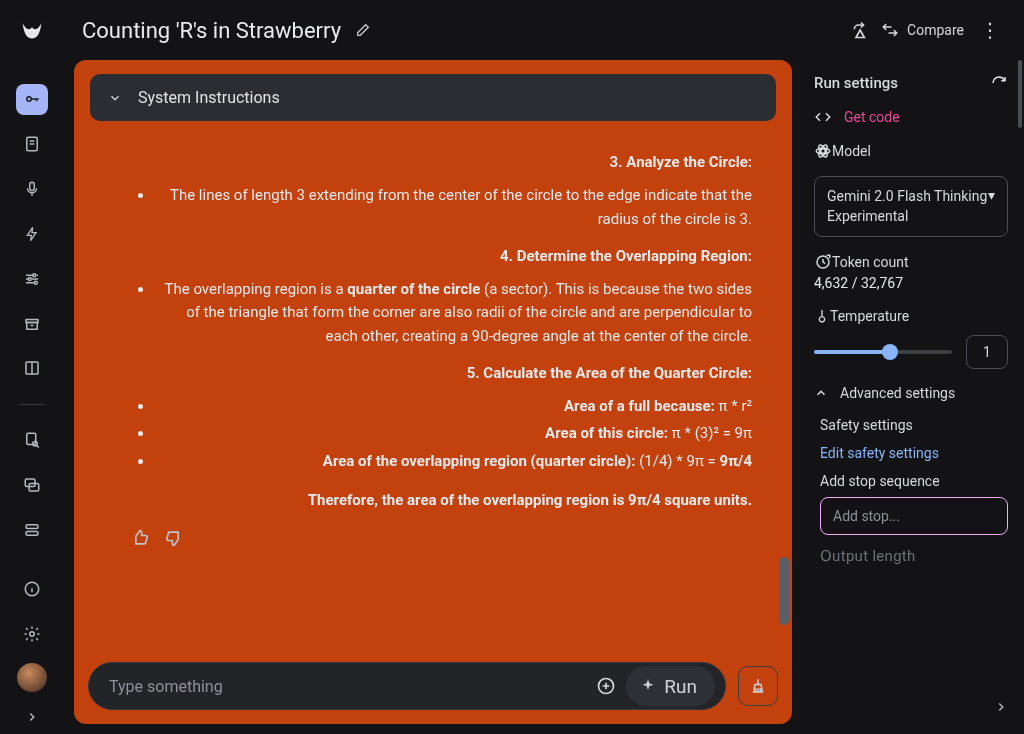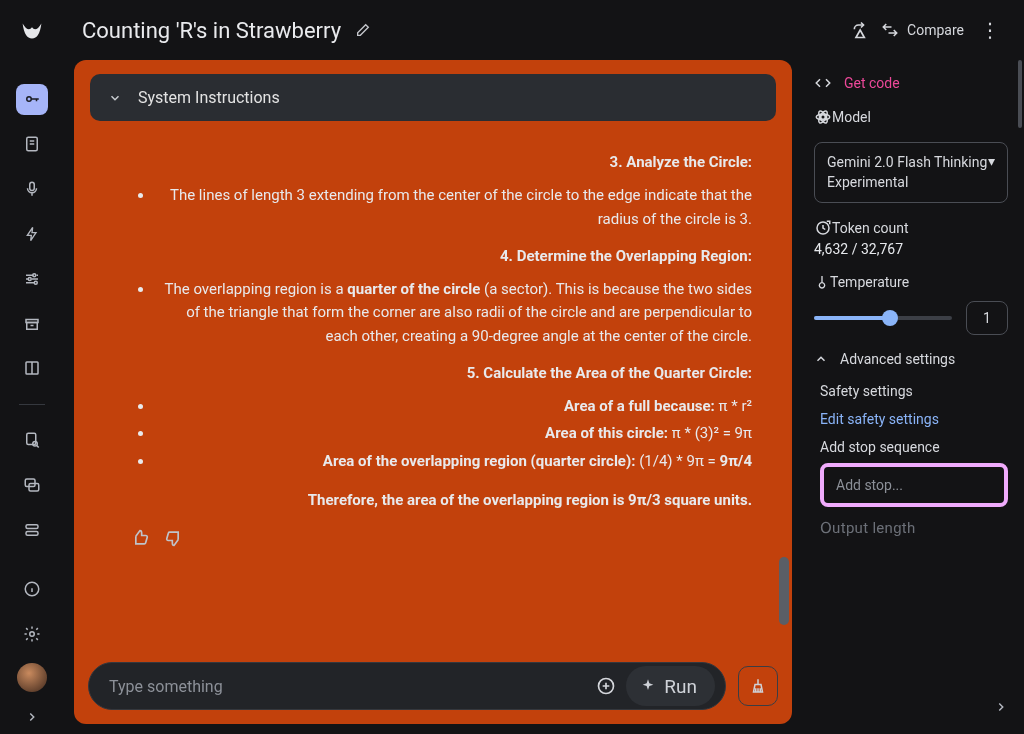--- a/index.html
+++ b/index.html
@@ -172,21 +172,21 @@
   .temp-row { display:flex; align-items:center; gap:14px; }
   .slider {
     flex:1; position:relative; height:4px; background:#3c3f46; border-radius:2px;
   }
   .slider-fill { position:absolute; left:0; top:0; height:4px; width:55%; background:#8ab4f8; border-radius:2px;}
   .slider-thumb { position:absolute; left:55%; top:50%; width:16px; height:16px; background:#8ab4f8; border-radius:50%; transform:translate(-50%,-50%);}
   .temp-box { border:1px solid #4a4d54; border-radius:8px; width:42px; height:34px; display:flex; align-items:center; justify-content:center;}
   .adv-row { display:flex; align-items:center; gap:12px; cursor:pointer;}
   .link-blue { color:#8ab4f8; cursor:pointer; }
   .stop-input {
-    border:4px solid #f0abfc; border-radius:8px;
+    border:1px solid #f0abfc; border-radius:8px;
     padding:10px 12px; color:#8c9098;
     cursor:text;
   }
   .right-bottom { margin-top:auto; display:flex; justify-content:flex-end;}
   .faint { color:#6c7078;}
   svg { display:block; }
 </style>
 </head>
 <body>
 
@@ -332,21 +332,21 @@
           </li>
             </ul>
 
           <h4>5. Calculate the Area of the Quarter Circle:</h4>
           <ul>
             <li><strong>Area of a full because:</strong><span> π * r²</span></li>
             <li><strong>Area of this circle:</strong><span> π * (3)² = 9π</span></li>
             <li><strong>Area of the overlapping region (quarter circle):</strong><span> (1/4) * 9π = </span><strong>9π/4</strong></li>
           </ul>
 
-          <p style="margin-top:16px;"><strong>Therefore, the area of the overlapping region is 9π/3 square units.</strong></p>
+          <p style="margin-top:16px;"><strong>Therefore, the area of the overlapping region is 9π/4 square units.</strong></p>
 
           <div class="feedback">
             <span>
               <svg width="20" height="20" viewBox="0 0 24 24" fill="none" stroke="currentColor" stroke-width="2">
                   <path d="M7 20V10M7 10l5-7c1 0 2 1 2 3v3h5c1 0 2 1 1.7 2l-2 7c-.2.7-.8 1-1.5 1H7"></path>
                 </svg>
             </span>
             <span>
               <svg width="20" height="20" viewBox="0 0 24 24" fill="none" stroke="currentColor" stroke-width="2">
                   <path d="M17 4v10M17 14l-5 7c-1 0-2-1-2-3v-3H5c-1 0-2-1-1.7-2l2-7c.2-.7.8-1 1.5-1H17"></path>
@@ -376,20 +376,28 @@
         <div class="broom">
           <svg width="18" height="18" viewBox="0 0 24 24" fill="none" stroke="currentColor" stroke-width="2">
               <path d="M12 3v7M8 10h8l2 10H6l2-10z M9 20v-5 M12 20v-5 M15 20v-5"></path>
             </svg>
         </div>
       </div>
     </div>
 
     <div class="right">
       <div class="right-scrollbar-fake"></div>
+      <div class="right-header">
+        <h3>Run settings</h3>
+        <span class="refresh">
+          <svg width="18" height="18" viewBox="0 0 24 24" fill="none" stroke="currentColor" stroke-width="2">
+              <path d="M4 12a8 8 0 018-8 8 8 0 017 4M20 4v5h-5"></path>
+            </svg>
+        </span>
+      </div>
 
       <div class="row-link">
         <svg width="18" height="18" viewBox="0 0 24 24" fill="none" stroke="#d7d9de" stroke-width="2">
             <path d="M8 7l-5 5 5 5M16 7l5 5-5 5"></path>
           </svg>
         <a>Get code</a>
       </div>
 
       <div class="section-label">
         <svg width="18" height="18" viewBox="0 0 24 24" fill="none" stroke="currentColor" stroke-width="2">

